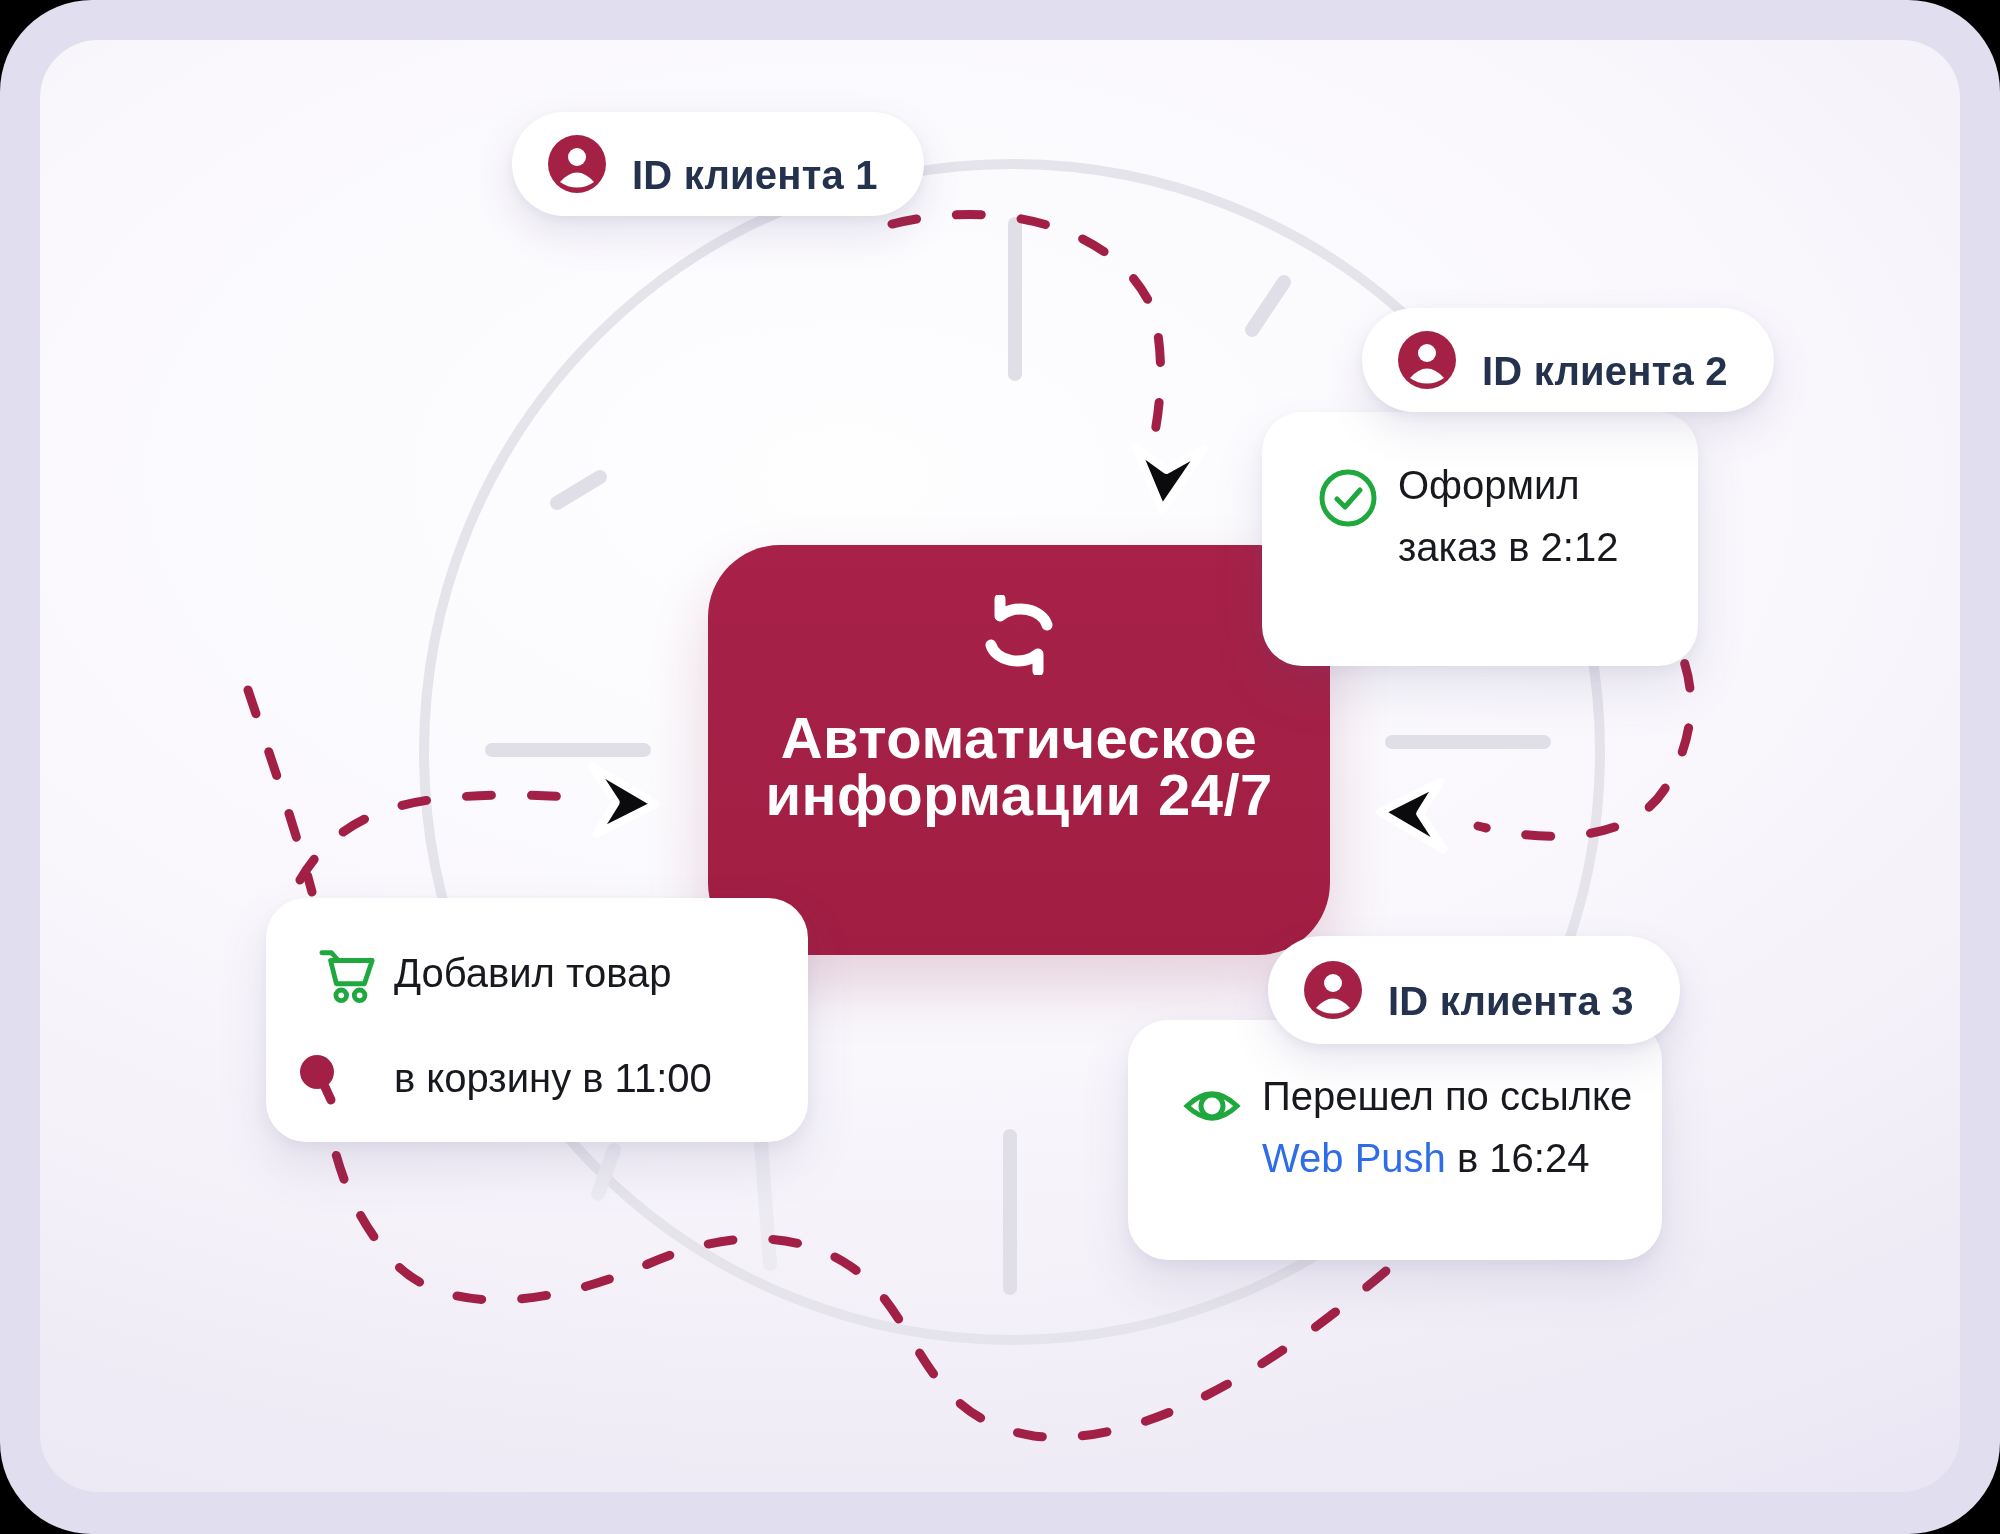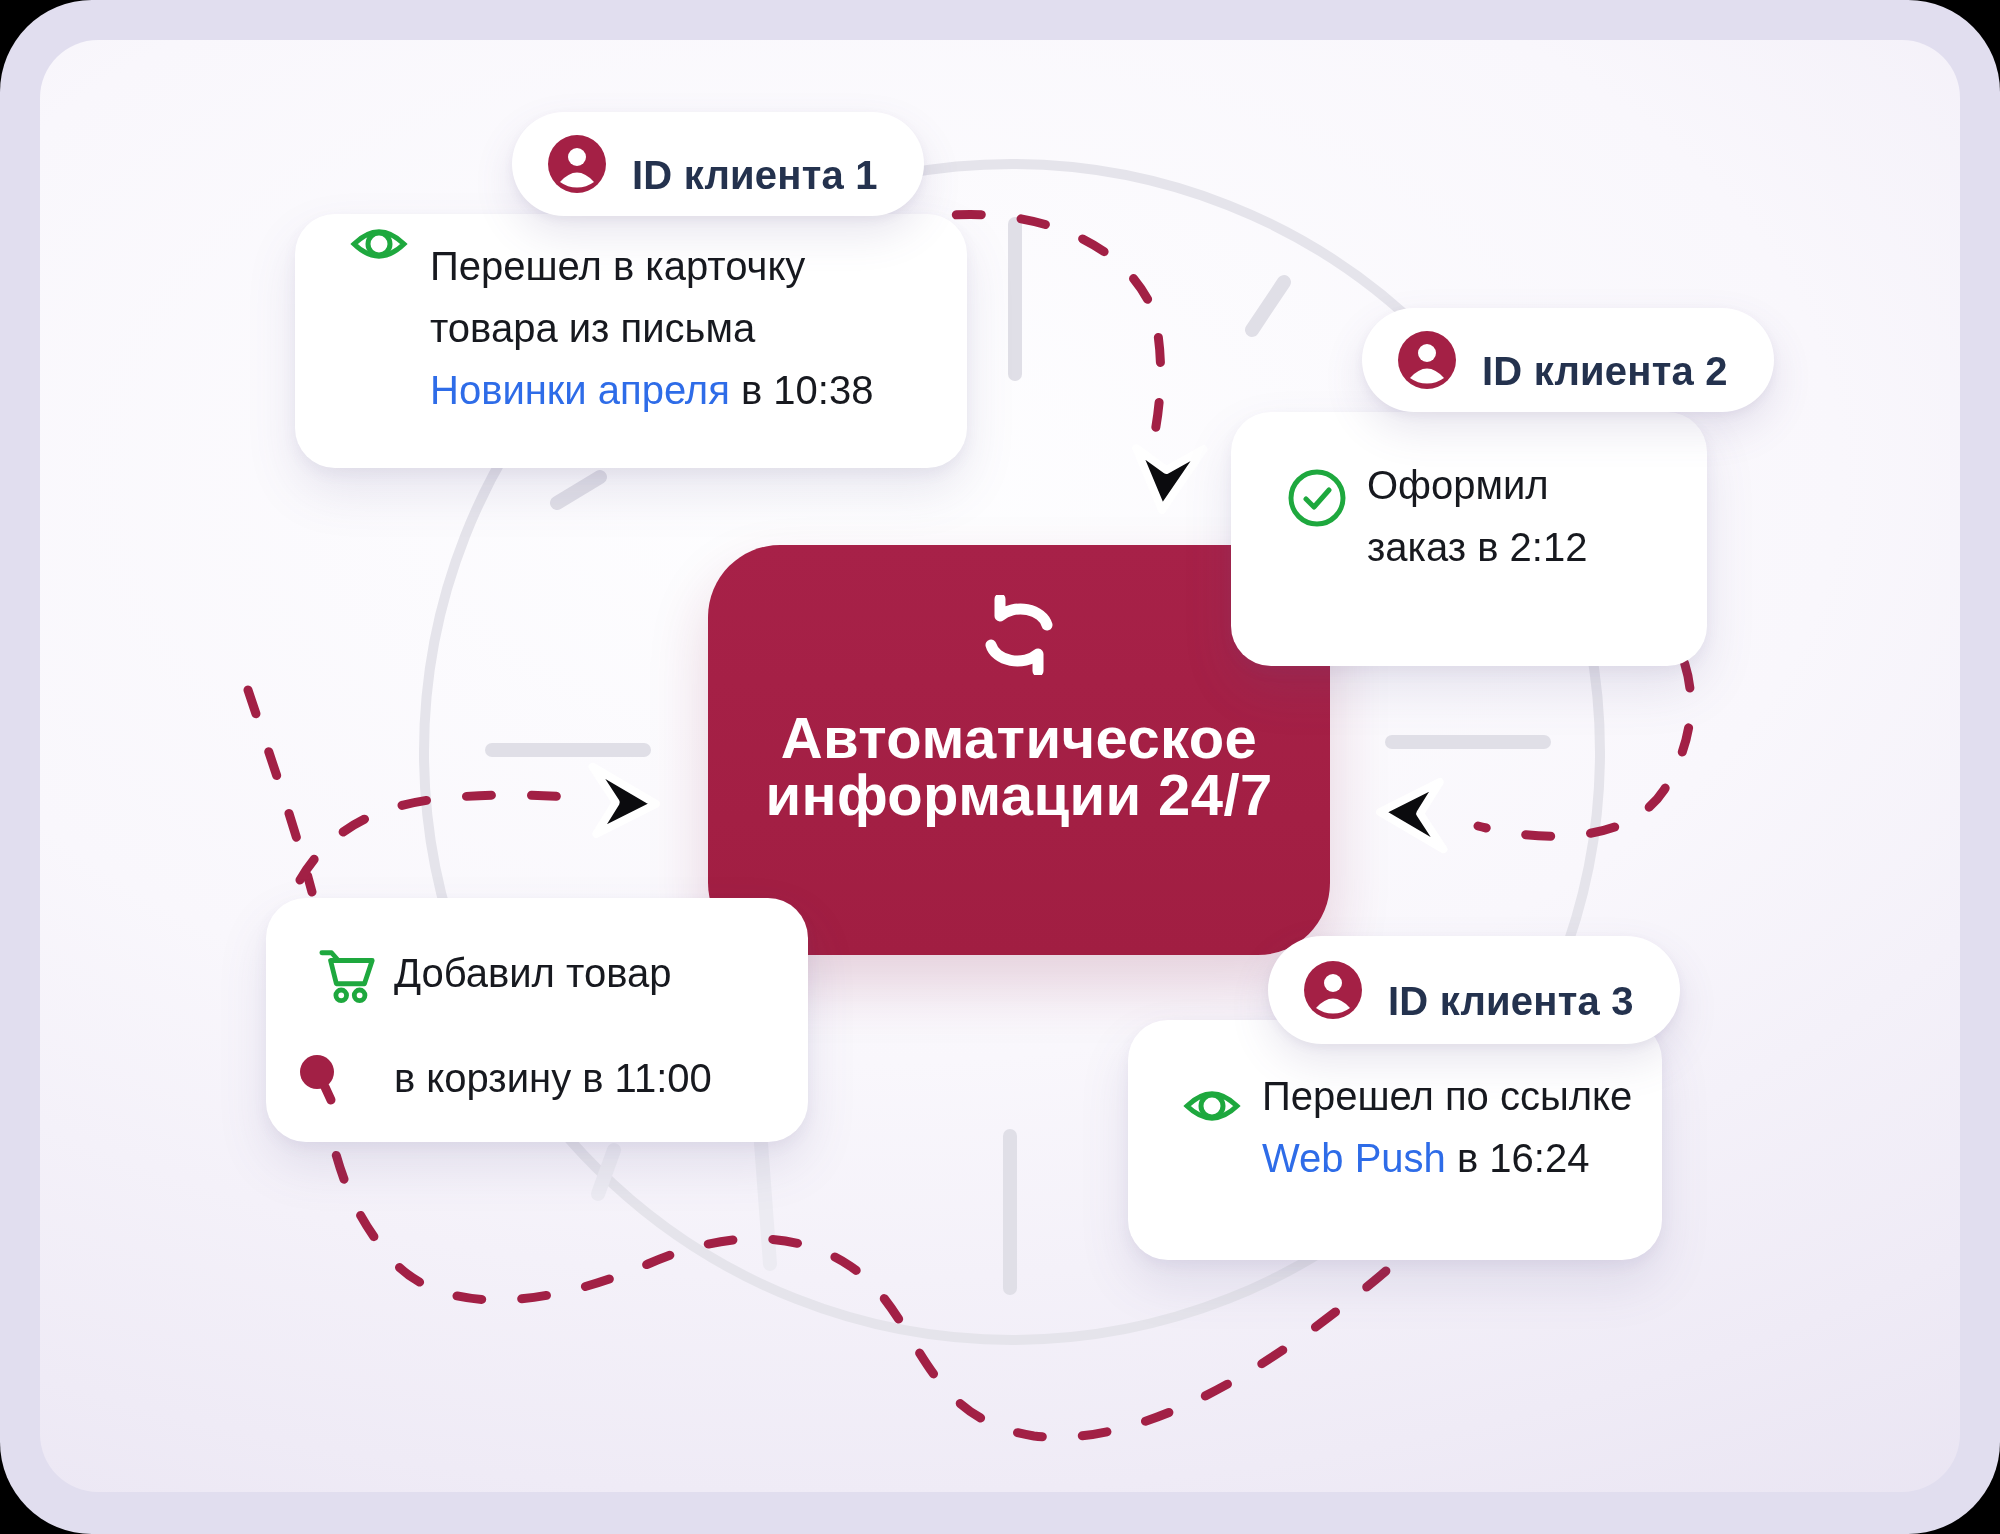--- a/index.html
+++ b/index.html
@@ -70,33 +70,22 @@
 
   <div class="centerbox">
     <svg class="sync" width="84" height="80" viewBox="0 0 84 80" fill="none" stroke="#FFFFFF" stroke-width="11" stroke-linecap="round" stroke-linejoin="round">
       <path d="M 70 30 A 27 20 0 0 0 23 21 L 23 4"></path>
       <path d="M 14 50 A 27 20 0 0 0 61 59 L 61 76"></path>
     </svg>
     <div class="ttl">Автоматическое</div>
     <div class="ttl">информации 24/7</div>
   </div>
 
-  <div class="card" style="left:295px;top:214px;width:672px;height:254px;">
-    <svg class="icon" style="left:54px;top:254px-?" width="60" height="60" viewBox="0 0 60 60" fill="none" stroke="#1EA83E" stroke-width="5">
-      <path d="M 5 30 Q 30 6 55 30 Q 30 54 5 30 Z"></path>
-      <circle cx="30" cy="30" r="11"></circle>
-    </svg>
-    <div class="rows" style="left:135px;top:21px;">
-      <div class="line">Перешел в карточку</div>
-      <div class="line">товара из письма</div>
-      <div class="line"><a class="lnk">Новинки апреля</a><span> в 10:38</span></div>
-    </div>
-  </div>
 
-  <div class="card" style="left:1231px;top:412px;width:476px;height:254px;">
+  <div class="card" style="left:1262px;top:412px;width:420px;height:254px;padding-left:16px;">
     <svg class="icon" width="60" height="60" viewBox="0 0 60 60" style="left:56px;top:56px;" fill="none" stroke="#1EA83E" stroke-width="5" stroke-linecap="round" stroke-linejoin="round">
       <circle cx="30" cy="30" r="26"></circle>
       <path d="M 19 31 L 27 39 L 42 22"></path>
     </svg>
     <div class="rows" style="left:136px;top:42px;">
       <div class="line">Оформил</div>
       <div class="line">заказ в 2:12</div>
     </div>
   </div>
 

